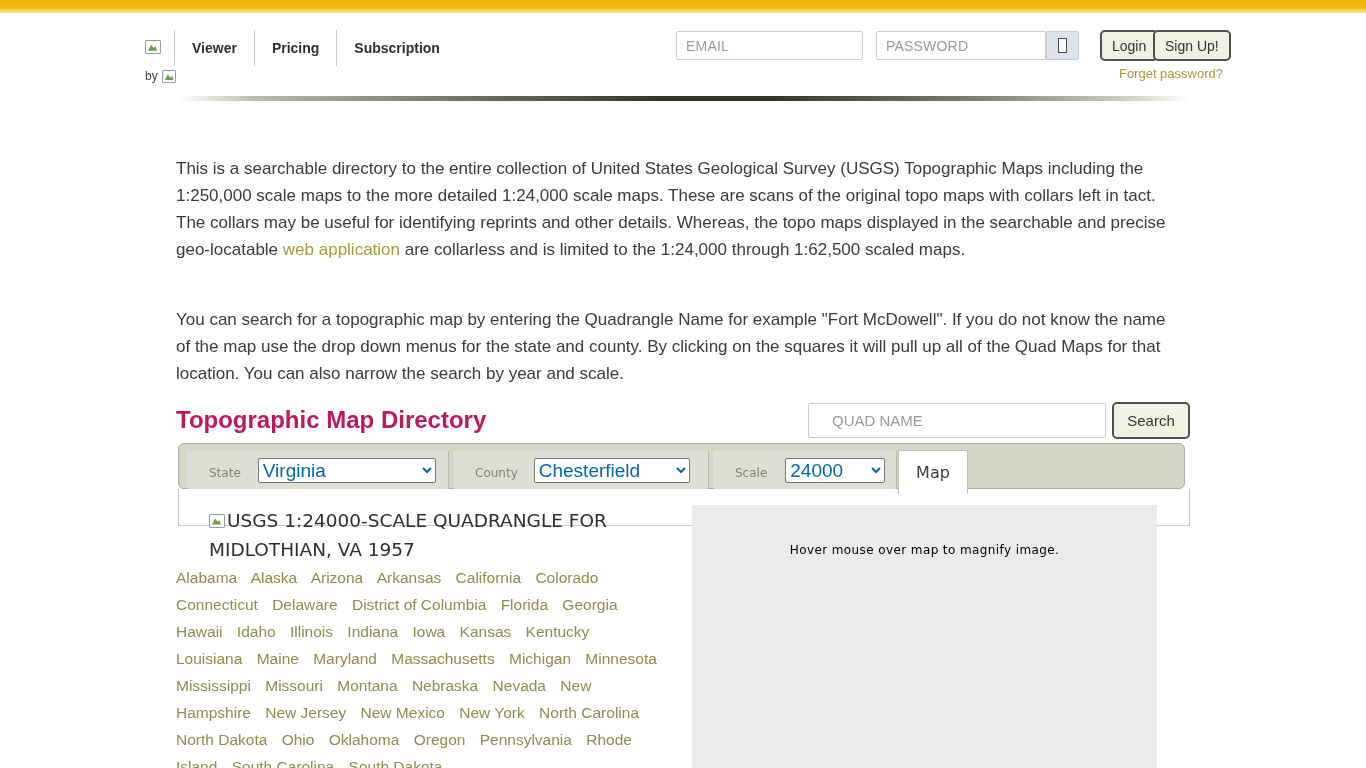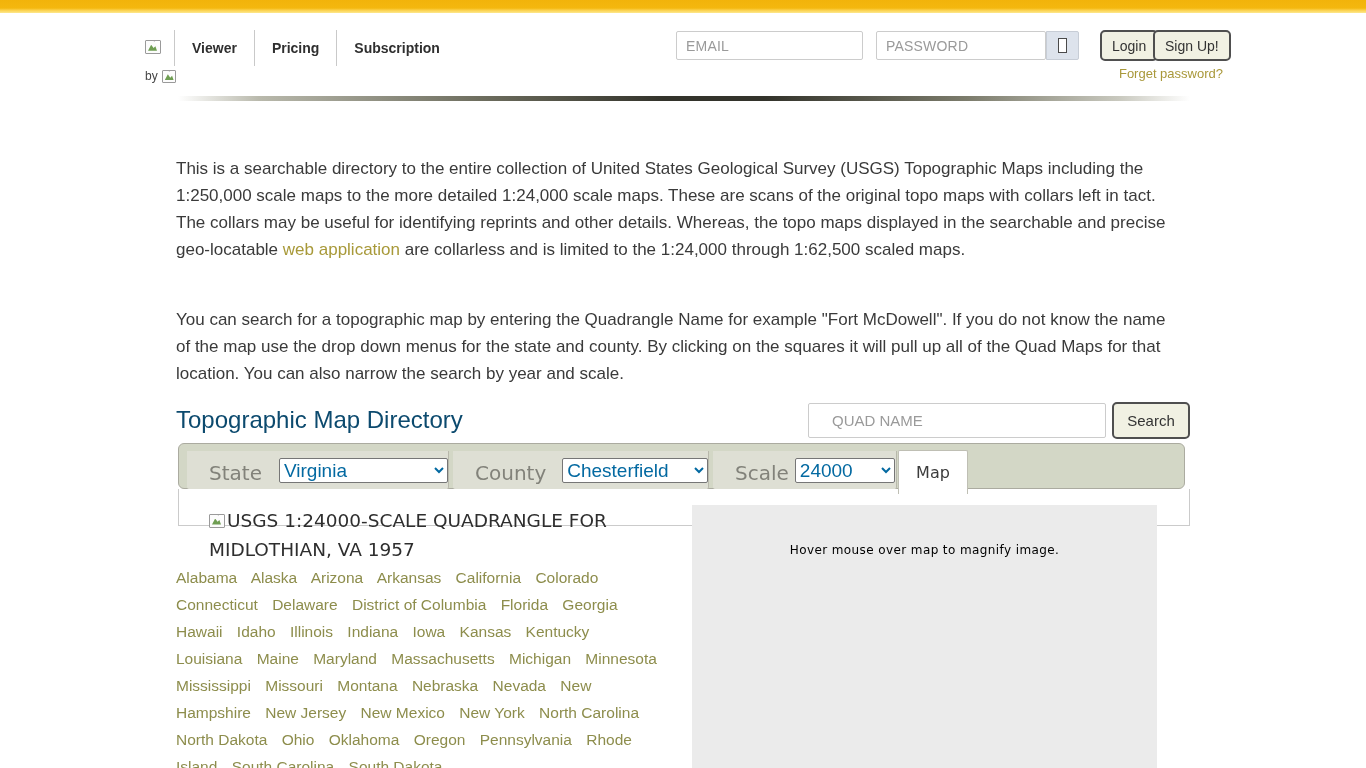--- a/index.html
+++ b/index.html
@@ -47,44 +47,44 @@
   .divider-banner { position:absolute; left:178px; top:96px; width:1012px; height:5px;
     background:linear-gradient(to right, rgba(255,255,255,0) 0%, #b9b9ac 8%, #6d6d5e 30%, #33332b 48%, #33332b 58%, #7c7c6c 78%, #c9c9bf 93%, rgba(255,255,255,0) 100%); }
 
   
   .para { position:absolute; left:176px; width:1006px; font-size:17px; line-height:27px; color:#3a3a3a; }
   #para1 { top:155px; }
   #para2 { top:306px; }
   .gold-link { color:#a89939; text-decoration:none; }
 
   
-  .dir-title { position:absolute; left:176px; top:406px; font-size:24px; font-weight:normal; color:#0c4a6e; }
+  .dir-title { position:absolute; left:176px; top:406px; font-size:24px; font-weight:bold; color:#be185d; }
   .quad-input { position:absolute; left:808px; top:403px; width:298px; height:35px; border:1px solid #ccc;
                 border-radius:2px; font-size:15px; padding:0 23px; color:#333; font-family:"Liberation Sans",sans-serif; }
   .quad-input::placeholder { color:#9a9a9a; }
   .search-btn { position:absolute; left:1112px; top:402px; width:78px; height:37px; font-size:15px; }
 
   
   .vfont { font-family:"DejaVu Sans", sans-serif; }
   .tabbar { position:absolute; left:178px; top:443px; width:1007px; height:46px; background:#d3d7c6;
             border:1px solid #ababa0; border-radius:6px; }
   .fgroup { position:absolute; top:7px; height:38px; background:#dedfd4; border-right:1px solid #b8b8ab;
             display:flex; align-items:center; border-radius:0 0 2px 2px; }
-  .fgroup .flabel { font-size:20px; color:#82827a; }
+  .fgroup .flabel { font-size:12px; color:#82827a; }
   .fgroup select { height:25px; font-size:19px; font-family:"Liberation Sans",sans-serif; color:#0369a1;
                    border:1px solid #767676; background:#fff; border-radius:2px; }
   #group-state { left:8px; width:262px; }
   #group-state .flabel { margin:6px 0 0 22px; }
   #group-state select { width:178px; margin-left:17px; }
   #group-county { left:274px; width:256px; }
   #group-county .flabel { margin:6px 0 0 22px; }
   #group-county select { width:156px; margin-left:16px; }
   #group-scale { left:534px; width:184px; }
   #group-scale .flabel { margin:6px 0 0 22px; }
-  #group-scale select { width:100px; margin-left:6px; }
+  #group-scale select { width:100px; margin-left:18px; }
   .map-tab { position:absolute; left:898px; top:450px; width:70px; height:44px; background:#fff;
              border:1px solid #bfbfb4; border-bottom:none; border-radius:2px 2px 0 0;
              display:flex; align-items:center; justify-content:center; font-size:16px; color:#3c3c3c; cursor:pointer; z-index:3; }
 
   
   .tab-panel { position:absolute; left:178px; top:489px; width:1012px; height:37px; background:#fff;
                border:1px solid #cbcbcb; border-top:none; z-index:1; }
   .map-alt { position:absolute; left:209px; top:506px; width:452px; font-size:18.5px; line-height:29px;
              color:#2e2e2e; z-index:2; }
   .map-alt .broken-icon { margin-right:2px; margin-top:-3px; }

